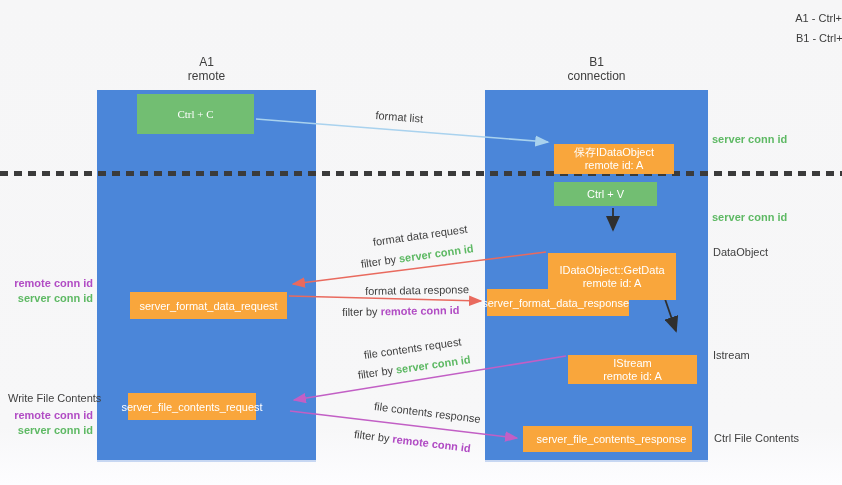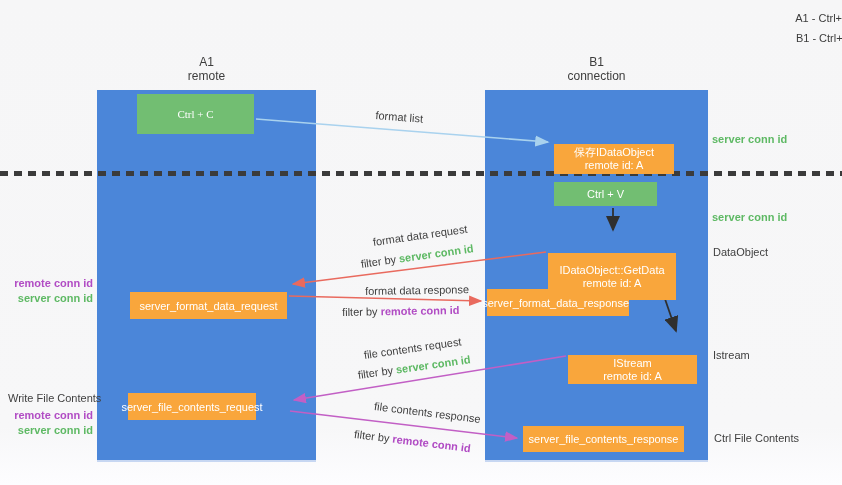--- a/index.html
+++ b/index.html
@@ -135,21 +135,21 @@
 
   <div class="node orange two-line" style="left:568px;top:339px;width:129px;height:29px;">
     <span>IStream</span>
     <span>remote id: A</span>
   </div>
 
   <div class="node orange" style="left:128px;top:393px;width:128px;height:27px;">
     <span>server_file_contents_request</span>
   </div>
 
-  <div class="node orange" style="left:523px;top:426px;width:161px;height:26px;">
+  <div class="node orange" style="left:523px;top:426px;width:161px;height:26px;padding-left:8px;">
     <span>server_file_contents_response</span>
   </div>
 
   <div class="sgroup" style="top:276px;">
     <div class="bold-purple">remote conn id</div>
     <div class="bold-green">server conn id</div>
   </div>
 
   <div class="slabel" style="left:8px;top:392px;">Write File Contents</div>
 

